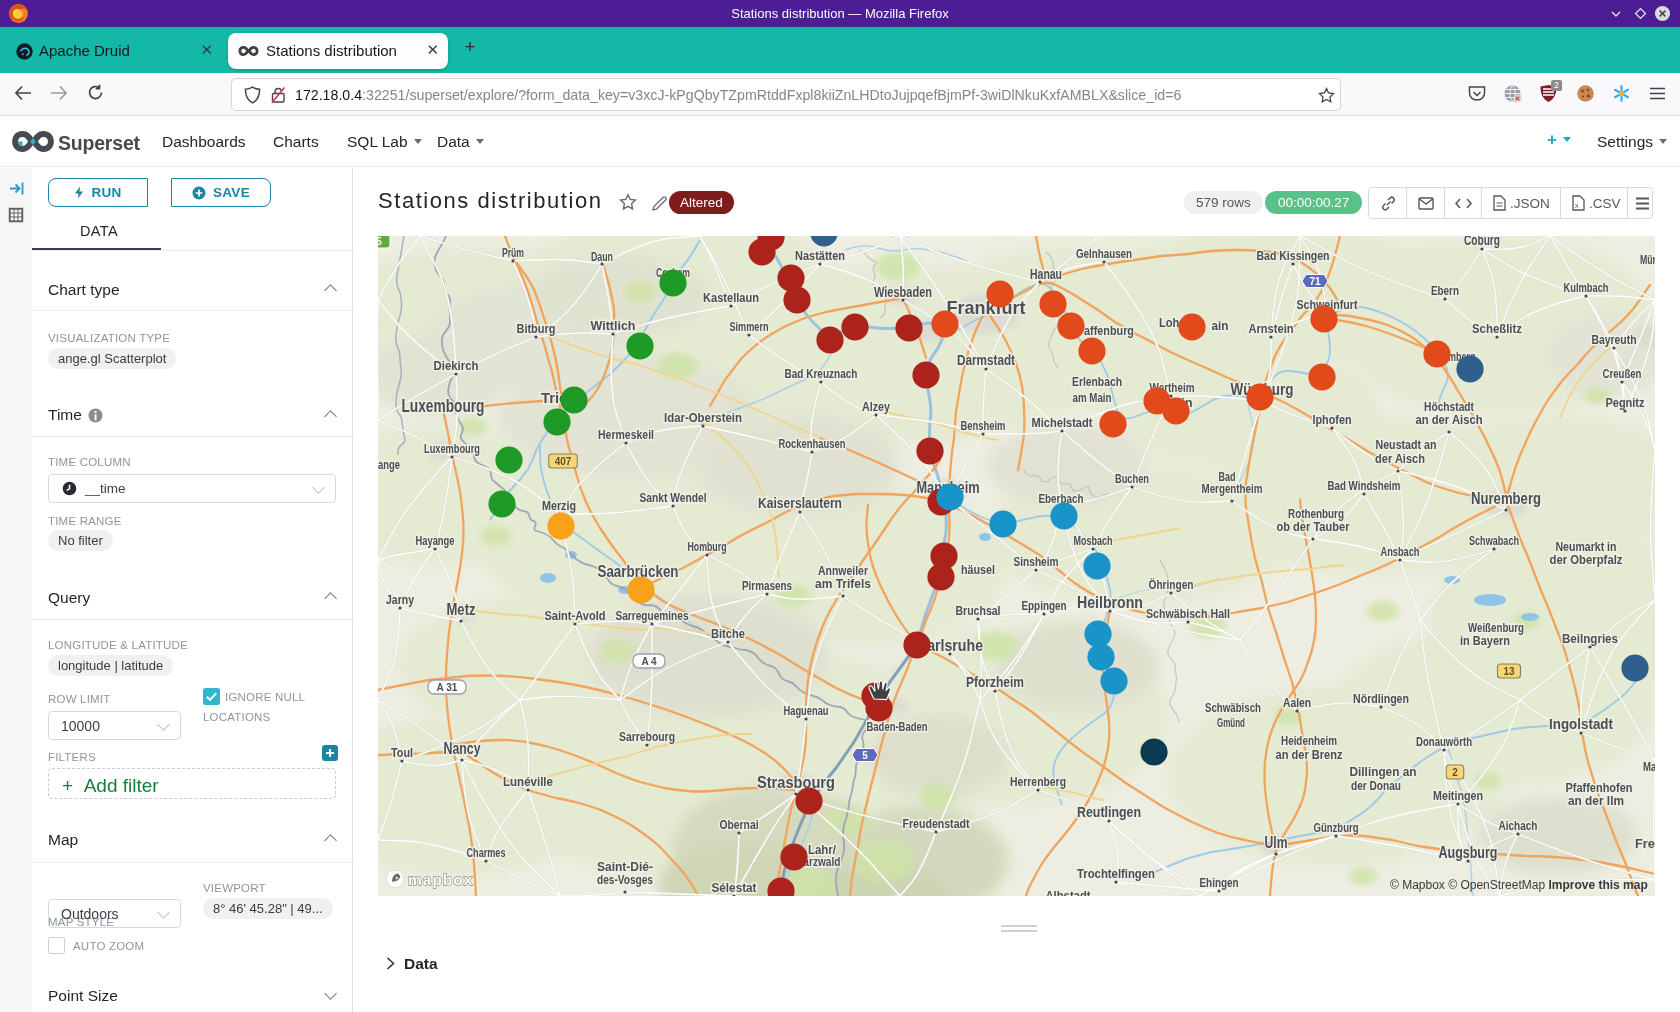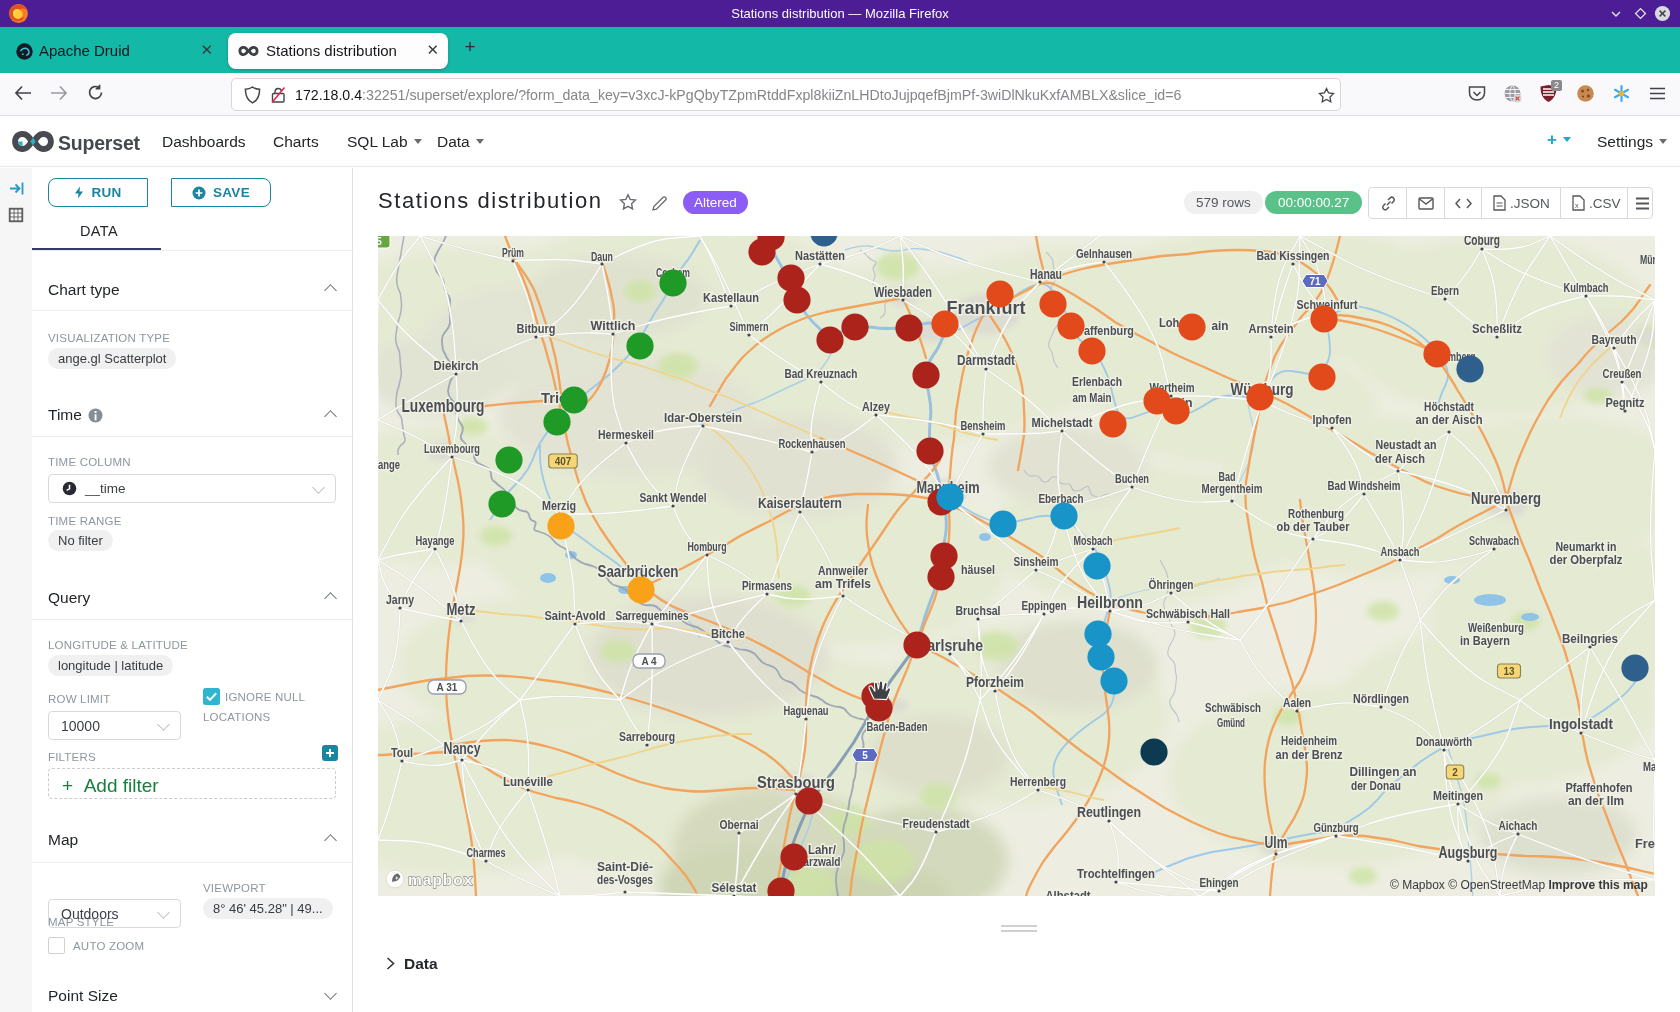--- a/index.html
+++ b/index.html
@@ -273,21 +273,21 @@
 </div>
 
 <div id="chartarea">
   <div id="charttitle">Stations distribution</div>
   <svg class="abs" style="left:266px;top:25px" width="18" height="18" viewBox="0 0 18 18">
       <path d="M9 1.8 L11.2 6.4 L16.4 7.1 L12.6 10.7 L13.5 15.9 L9 13.4 L4.5 15.9 L5.4 10.7 L1.6 7.1 L6.8 6.4Z" stroke="#6a6a70" stroke-width="1.4" fill="none"></path>
     </svg>
   <svg class="abs" style="left:298px;top:27px" width="17" height="17" viewBox="0 0 17 17">
       <path d="M2 15 L2.8 11.6 L12.2 2.2 A1.4 1.4 0 0 1 14.2 2.2 L14.8 2.8 A1.4 1.4 0 0 1 14.8 4.8 L5.4 14.2 L2 15Z" stroke="#6a6a70" stroke-width="1.3" fill="none"></path>
     </svg>
-  <div class="hpill" style="left:330px;background:#8b5cf6;color:#fff;padding:0 11px">Altered</div>
+  <div class="hpill" style="left:316px;background:#7f1d1d;color:#fff;padding:0 11px">Altered</div>
   <div class="hpill" style="left:831px;background:#f0f0f0;color:#54575c;padding:0 12px">579 rows</div>
   <div class="hpill" style="left:912px;background:#5ac189;color:#fff;padding:0 13px">00:00:00.27</div>
   <div id="btnbar">
     <svg class="abs" style="left:12px;top:8px" width="15" height="15" viewBox="0 0 15 15">
         <g stroke="#54575c" stroke-width="1.5" fill="none">
           <path d="M6 9 L9.5 5.5"></path>
           <path d="M7 4 L9 2 A2.4 2.4 0 0 1 12.5 5.5 L10.5 7.5"></path>
           <path d="M8 11 L6 13 A2.4 2.4 0 0 1 2.5 9.5 L4.5 7.5"></path>
         </g>
       </svg>

